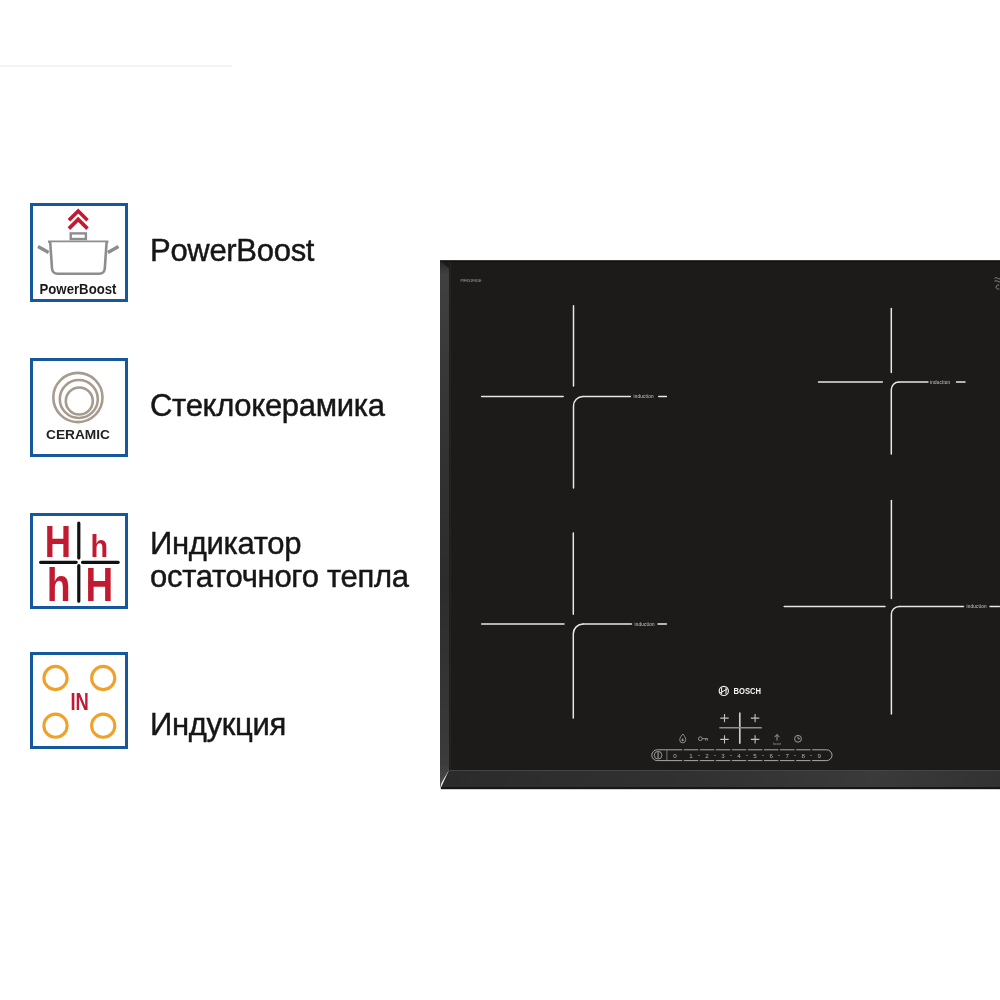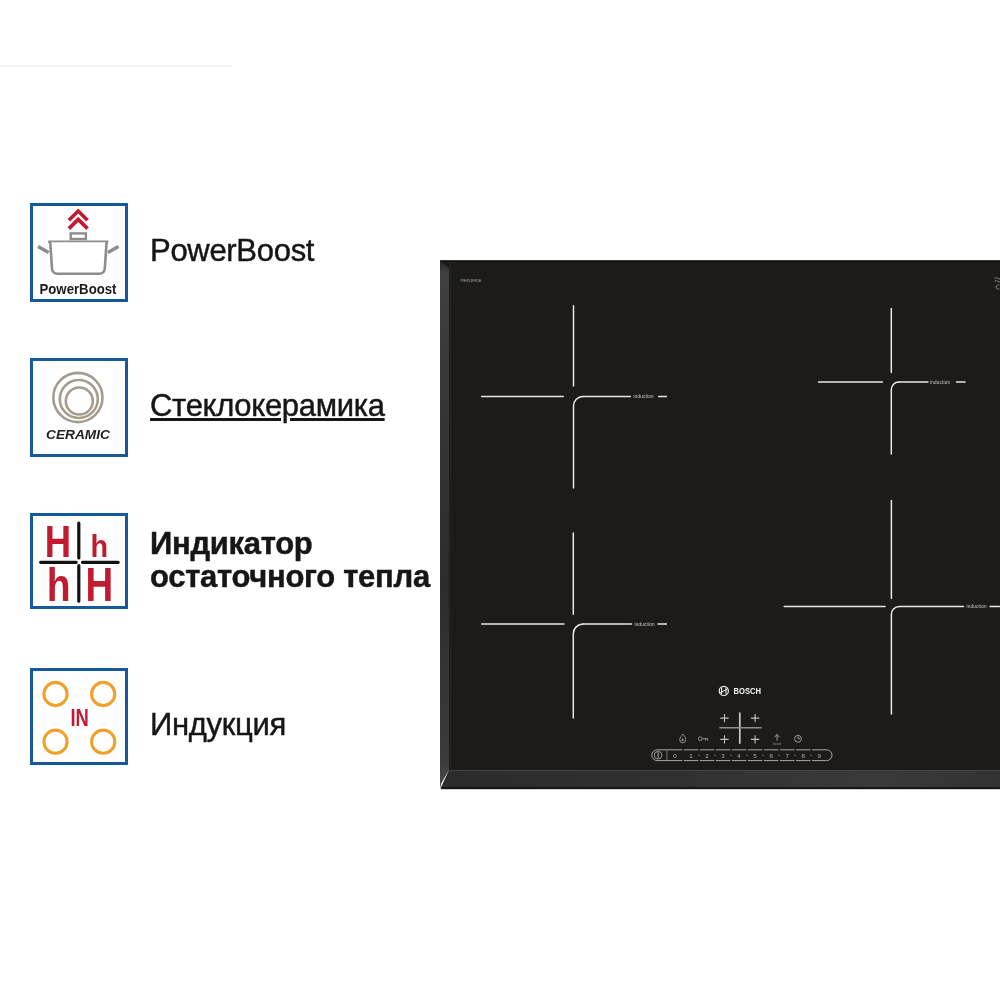--- a/index.html
+++ b/index.html
@@ -28,53 +28,53 @@
   <line x1="5" y1="40.6" x2="15.6" y2="46.5" stroke="#8d8d8d" stroke-width="3.4"></line>
 
   <line x1="85.5" y1="40.6" x2="74.9" y2="46.5" stroke="#8d8d8d" stroke-width="3.4"></line>
 
   <text x="45" y="87.5" font-size="14" font-weight="bold" fill="#1a1a1a" text-anchor="middle" textLength="77" lengthAdjust="spacingAndGlyphs">PowerBoost</text>
 </svg>
 </div>
 
 <div class="lbl" style="top:234px;">PowerBoost</div>
 
-<div class="iconbox" style="top:358px;height:93px;font-style:italic;">
+<div class="iconbox" style="top:358px;height:93px;">
 <svg width="92" height="93" viewBox="0 0 92 93">
 
   <circle cx="44.9" cy="36.5" r="24.6" fill="none" stroke="#a59c8e" stroke-width="2.6"></circle>
   <circle cx="45.8" cy="38.0" r="19.0" fill="none" stroke="#a59c8e" stroke-width="2.6"></circle>
   <circle cx="46.3" cy="40.0" r="13.5" fill="none" stroke="#a59c8e" stroke-width="2.6"></circle>
 
   <text x="45" y="77.9" font-size="13.5" font-weight="bold" fill="#222" text-anchor="middle" textLength="64" lengthAdjust="spacingAndGlyphs">CERAMIC</text>
 </svg>
 </div>
 
-<div class="lbl" style="top:389px;text-decoration:underline;">Стеклокерамика</div>
+<div class="lbl" style="top:389px;">Стеклокерамика</div>
 
 <div class="iconbox" style="top:513px;height:90px;">
 <svg width="92" height="90" viewBox="0 0 92 90">
 
   <path d="M45.8 7 V42 M45.8 49.5 V85.2" stroke="#111" stroke-width="3.2" stroke-linecap="round" fill="none"></path>
 
   <path d="M7.6 46.3 H43.2 M49.5 46.3 H85.2" stroke="#111" stroke-width="3.2" stroke-linecap="round" fill="none"></path>
 
   <text transform="translate(24.8,40.9) scale(0.81,1)" x="0" y="0" font-size="45" font-weight="bold" fill="#c11a31" text-anchor="middle">H</text>
 
   <text transform="translate(66.2,40.9) scale(0.9,1)" x="0" y="0" font-size="32" font-weight="bold" fill="#c11a31" text-anchor="middle">h</text>
 
   <text transform="translate(25.7,84.6) scale(0.85,1)" x="0" y="0" font-size="46" font-weight="bold" fill="#c11a31" text-anchor="middle">h</text>
 
   <text transform="translate(66.25,84.6) scale(0.8,1)" x="0" y="0" font-size="48" font-weight="bold" fill="#c11a31" text-anchor="middle">H</text>
 </svg>
 </div>
 
-<div class="lbl" style="top:527px;font-weight:bold;">Индикатор<br>остаточного тепла</div>
-
-<div class="iconbox" style="top:668px;height:91px;">
+<div class="lbl" style="top:527px;">Индикатор<br>остаточного тепла</div>
+
+<div class="iconbox" style="top:652px;height:91px;">
 <svg width="92" height="91" viewBox="0 0 92 91">
 
   <circle cx="22.5" cy="23" r="11.6" fill="none" stroke="#efa12b" stroke-width="3.1"></circle>
   <circle cx="70.2" cy="23" r="11.6" fill="none" stroke="#efa12b" stroke-width="3.1"></circle>
   <circle cx="22.5" cy="70.7" r="11.6" fill="none" stroke="#efa12b" stroke-width="3.1"></circle>
   <circle cx="70.2" cy="70.7" r="11.6" fill="none" stroke="#efa12b" stroke-width="3.1"></circle>
 
   <text transform="translate(46.7,54.8) scale(0.8,1)" x="0" y="0" font-size="23" font-weight="bold" fill="#c01b35" text-anchor="middle">IN</text>
 </svg>
 </div>

